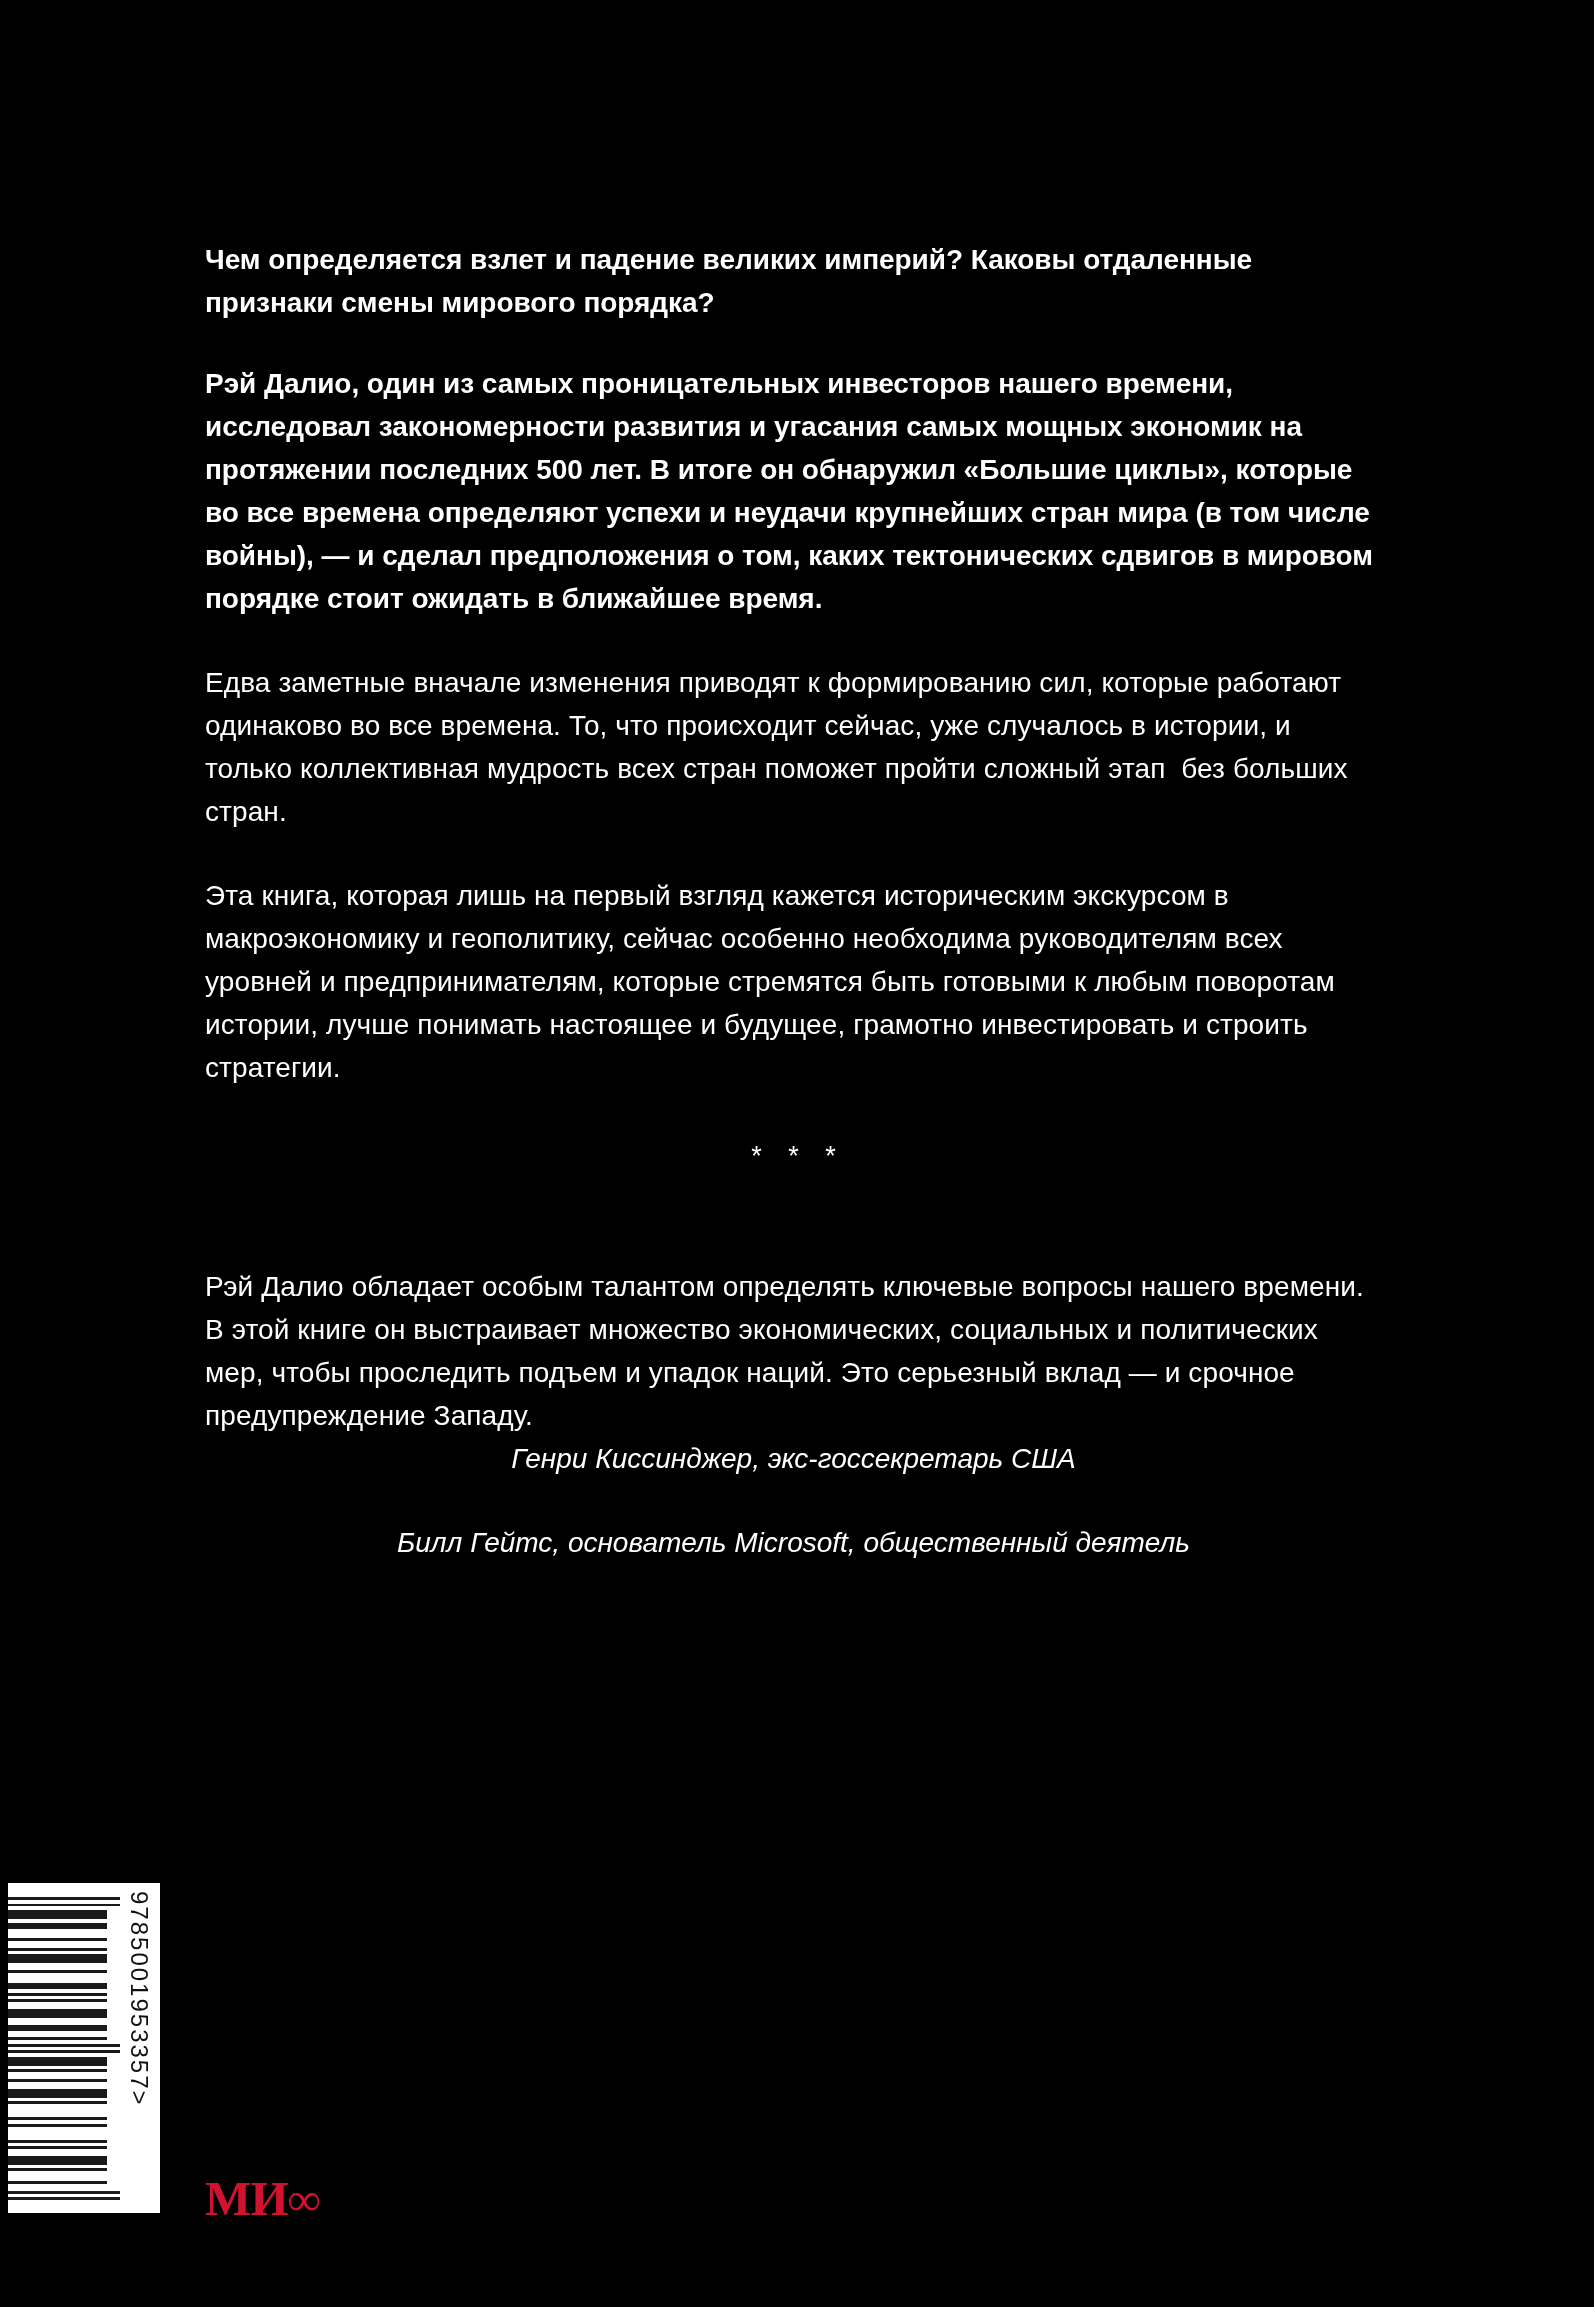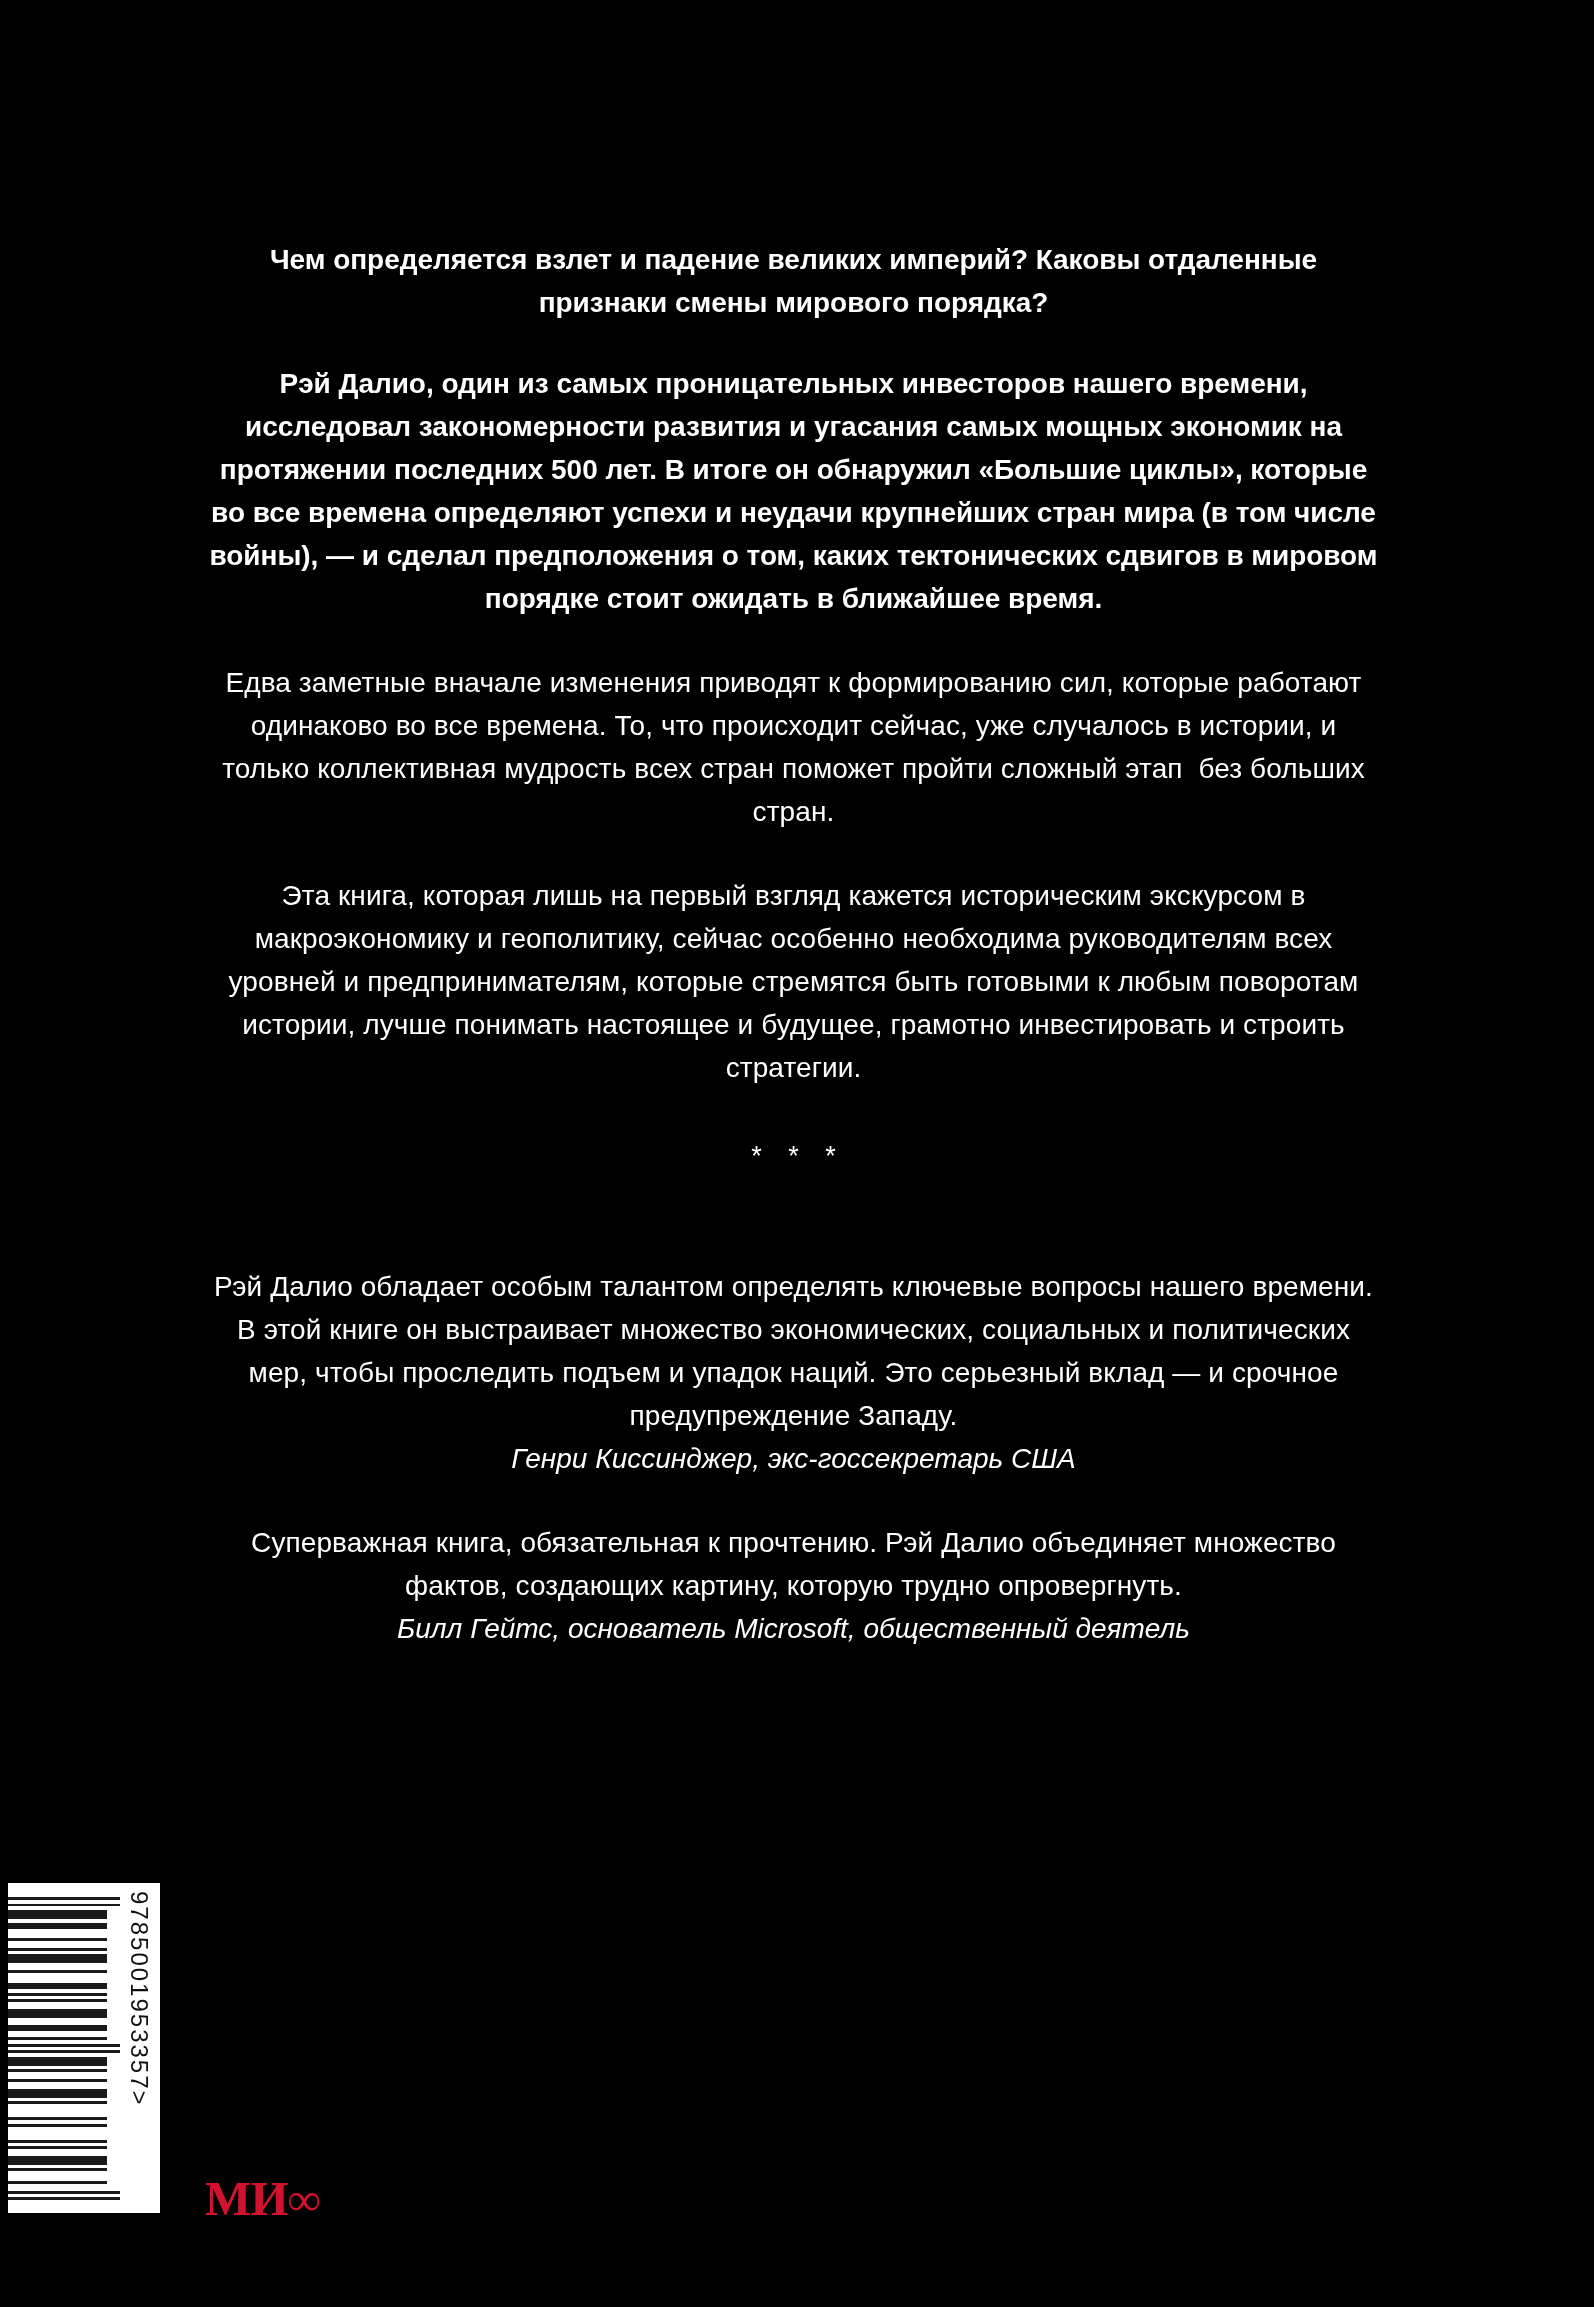--- a/index.html
+++ b/index.html
@@ -33,21 +33,20 @@
   
   .para {
     color: #ffffff;
     font-size: 28px;
     line-height: 43px;
     letter-spacing: 0.1px;
     white-space: pre-wrap;
     font-stretch: condensed;
     font-weight: 400;
     margin: 0;
-    text-align: center;
   }
 
   .para.bold {
     font-weight: 700;
     letter-spacing: -0.04px;
   }
 
   .gap-sm { height: 38px; }
   .gap-md { height: 41px; }
 
@@ -167,21 +166,20 @@
     <p class="divider">* * *</p>
 
     <div class="gap-div-bot"></div>
 
     <p class="para">Рэй Далио обладает особым талантом определять ключевые вопросы нашего времени. В этой книге он выстраивает множество экономических, социальных и политических мер, чтобы проследить подъем и упадок наций. Это серьезный вклад — и срочное предупреждение Западу.</p>
 
     <p class="attrib">Генри Киссинджер, экс-госсекретарь США</p>
 
     <div class="gap-md"></div>
 
-    <p class="para">Суперважная книга, обязательная к прочтению. Рэй Далио объединяет множество фактов, создающих картину, которую трудно опровергнуть.</p>
 
     <p class="attrib">Билл Гейтс, основатель Microsoft, общественный деятель</p>
 
   </div>
 
   <div class="barcode-wrap">
     <div class="barcode-inner">
       <div class="bars" id="bars">
           <div class="bar" style="top: 0px; height: 2.7px; width: 121px;"></div>
           <div class="bar" style="top: 6.4px; height: 2.7px; width: 121px;"></div>

